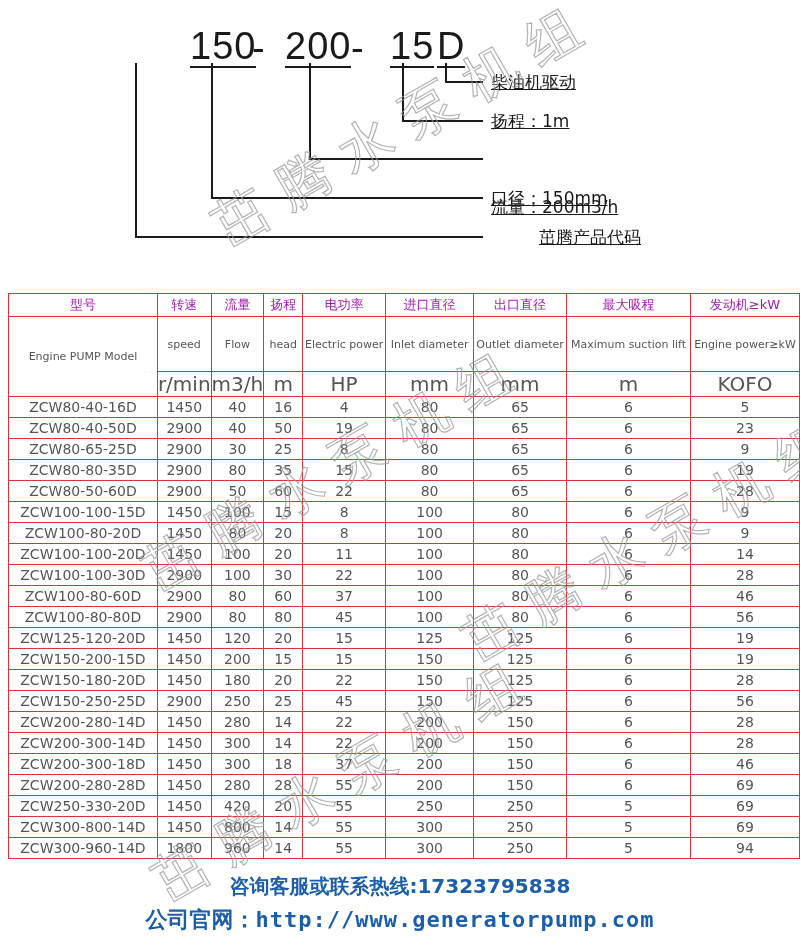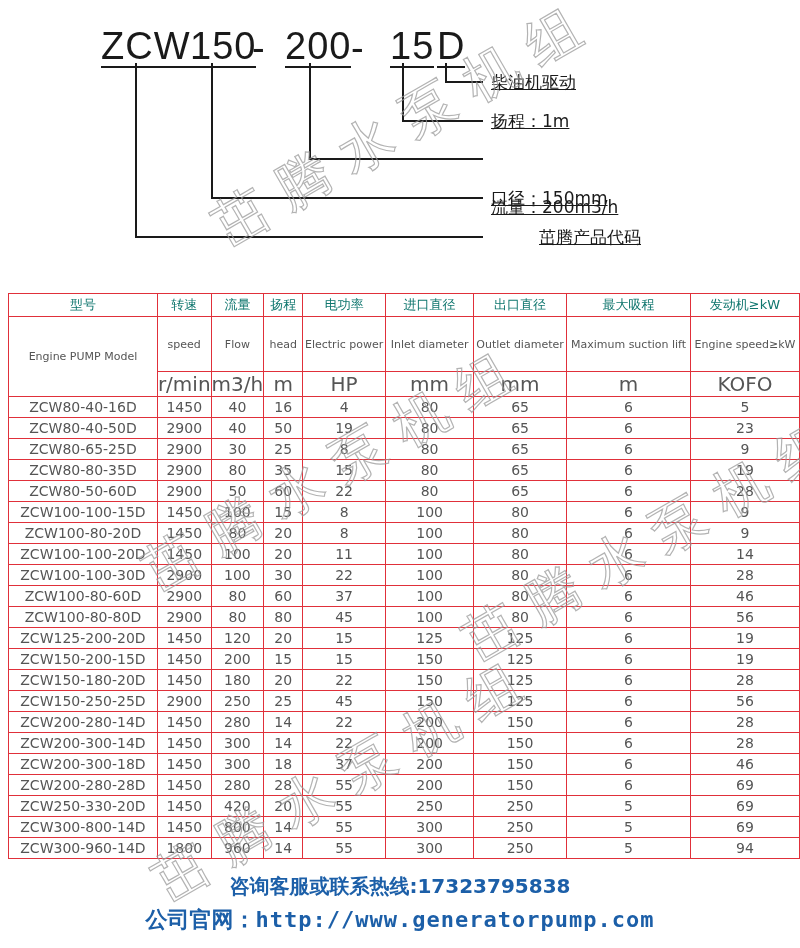--- a/index.html
+++ b/index.html
@@ -12,37 +12,36 @@
   .vline { position: absolute; width: 2px; background: #1a1a1a; }
   .hline { position: absolute; height: 2px; background: #1a1a1a; }
   .legend-label { position: absolute; left: 491px; font-size: 17px; color: #1a1a1a; line-height: 22px; white-space: nowrap; text-decoration: underline; }
 
   
   .watermark { position: absolute; font-family: "DejaVu Serif", serif; font-size: 54px; color: transparent; -webkit-text-stroke: 1.2px #9a9a9a; letter-spacing: 18px; transform: rotate(-30deg); transform-origin: left top; white-space: nowrap; pointer-events: none; opacity: 0.75; z-index: 5; }
 
   
   .spec-table { position: absolute; left: 8px; top: 293px; border-collapse: collapse; table-layout: fixed; font-family: "DejaVu Sans", sans-serif; color: #555; }
   .spec-table td { border: 1px solid #e0303a; text-align: center; padding: 0; overflow: hidden; white-space: nowrap; }
-  .spec-table tr.h1 td { height: 22px; font-size: 13px; color: #0f766e; }
+  .spec-table tr.h1 td { height: 22px; font-size: 13px; color: #a21caf; }
   .spec-table tr.h2 td { height: 54px; font-size: 11px; color: #555; }
   .spec-table tr.h3 td { height: 20px; font-size: 20px; color: #555; }
   .spec-table tr.data td { height: 20px; font-size: 14px; color: #555; }
   .spec-table td.model-en { font-size: 11px; }
 
   
   .contact { position: absolute; left: 0; width: 800px; text-align: center; font-weight: bold; color: #1c5fa8; white-space: nowrap; }
   .contact.hotline { top: 873px; font-size: 20px; }
   .contact.website { top: 905px; font-size: 22px; }
   .contact .url { font-family: "DejaVu Sans Mono", monospace; letter-spacing: 1px; }
 </style>
 </head>
 <body>
 
 <div class="diagram">
-  <span class="code-part ul" style="left:101px;">ZCW</span>
   <span class="code-part ul" style="left:190px;">150</span>
   <span class="code-part" style="left:252px;">-</span>
   <span class="code-part ul" style="left:285px;">200</span>
   <span class="code-part" style="left:351px;">-</span>
   <span class="code-part ul" style="left:390px;">15</span>
   <span class="code-part ul" style="left:437px;">D</span>
 
   <div class="vline" style="left:445px; top:63px; height:20px;"></div>
   <div class="hline" style="left:445px; top:81px; width:38px;"></div>
 
@@ -91,21 +90,21 @@
     </tr>
     <tr class="h2">
       <td class="model-en" rowspan="2">Engine PUMP Model</td>
       <td>speed</td>
       <td>Flow</td>
       <td>head</td>
       <td>Electric power</td>
       <td>Inlet diameter</td>
       <td>Outlet diameter</td>
       <td>Maximum suction lift</td>
-      <td>Engine speed≥kW</td>
+      <td>Engine power≥kW</td>
     </tr>
     <tr class="h3">
       <td>r/min</td>
       <td>m3/h</td>
       <td>m</td>
       <td>HP</td>
       <td>mm</td>
       <td>mm</td>
       <td>m</td>
       <td>KOFO</td>
@@ -226,21 +225,21 @@
         <td>2900</td>
         <td>80</td>
         <td>80</td>
         <td>45</td>
         <td>100</td>
         <td>80</td>
         <td>6</td>
         <td>56</td>
       </tr>
       <tr class="data">
-        <td>ZCW125-200-20D</td>
+        <td>ZCW125-120-20D</td>
         <td>1450</td>
         <td>120</td>
         <td>20</td>
         <td>15</td>
         <td>125</td>
         <td>125</td>
         <td>6</td>
         <td>19</td>
       </tr>
       <tr class="data">

